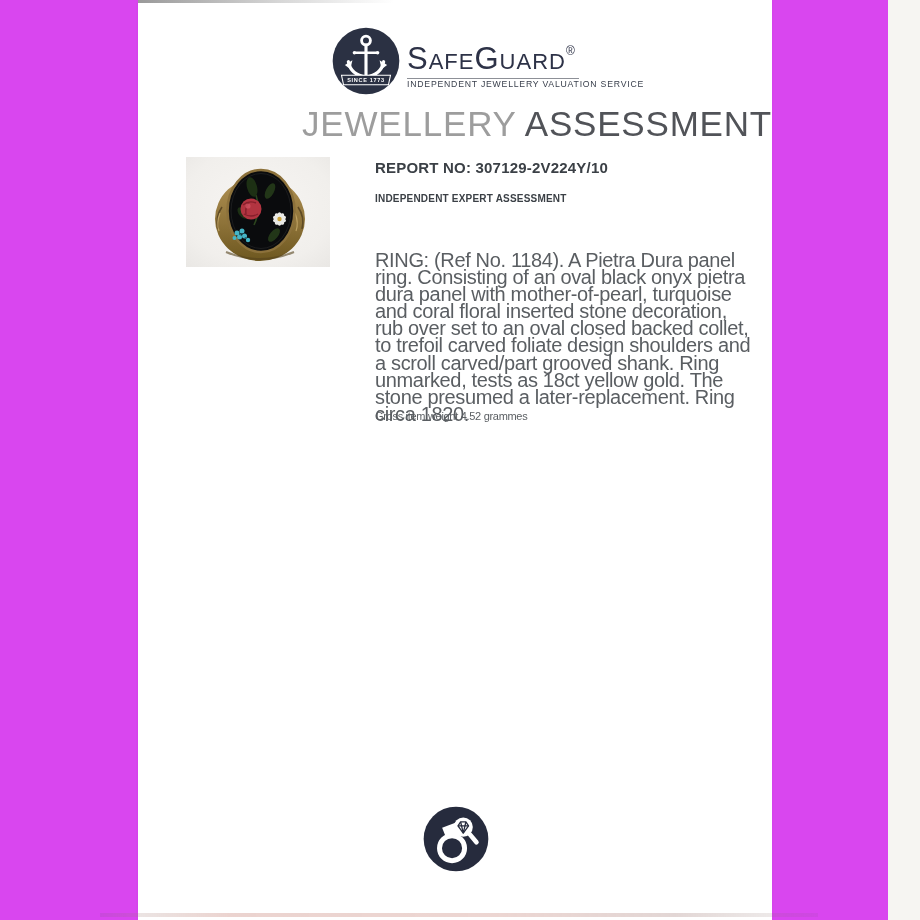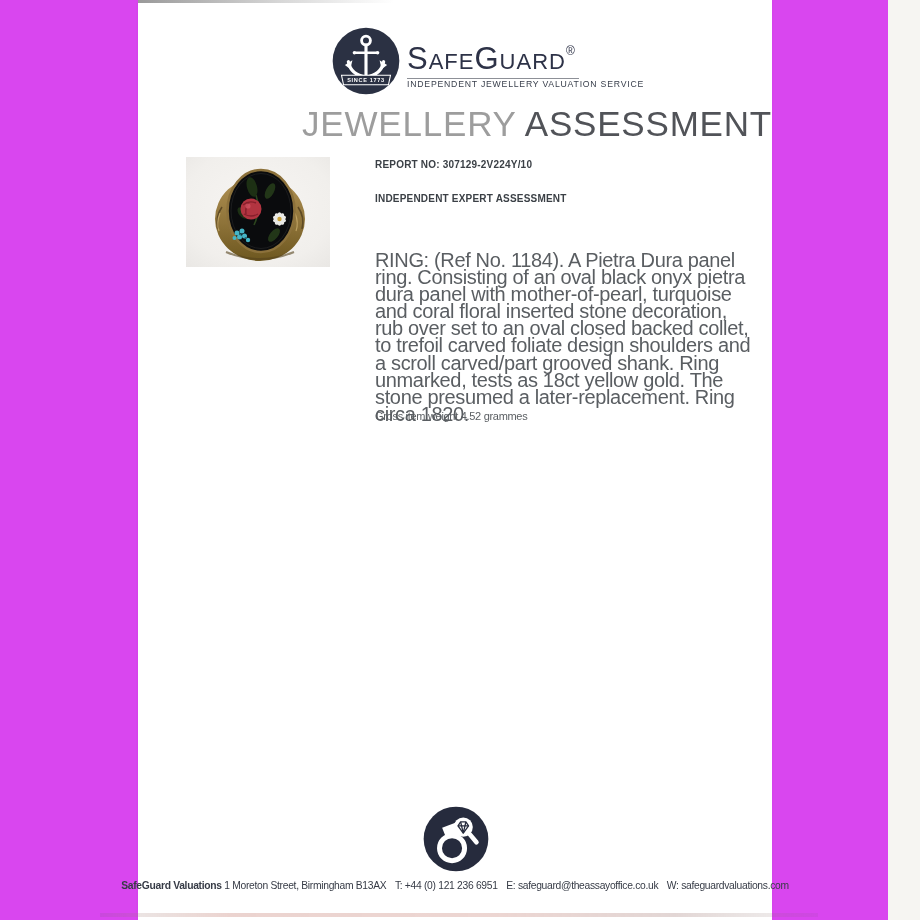--- a/index.html
+++ b/index.html
@@ -24,21 +24,21 @@
   
   .doc-title{position:absolute;left:0;top:104px;width:634px;text-align:right;
       font-size:35px;letter-spacing:.8px;font-weight:400;white-space:nowrap;}
   .doc-title .w1{color:#9d9d9d;}
   .doc-title .w2{color:#515358;margin-left:8px;}
 
   
   .photo{position:absolute;left:48px;top:157px;width:144px;height:110px;}
 
   
-  .report-no{position:absolute;left:237px;top:159px;font-size:10px;font-weight:bold;color:#3b4046;letter-spacing:.2px;}
+  .report-no{position:absolute;left:237px;top:159px;font-size:15px;font-weight:bold;color:#3b4046;letter-spacing:.2px;}
   .subheading{position:absolute;left:237px;top:193px;font-size:10px;font-weight:bold;color:#3b4046;letter-spacing:.2px;}
   .description{position:absolute;left:237px;top:252px;width:384px;font-size:20px;letter-spacing:-.35px;
       line-height:17.1px;color:#5a5e62;}
   .weight{position:absolute;left:237px;top:410px;font-size:11px;letter-spacing:-.3px;color:#5a5e62;}
   .statement{position:absolute;left:237px;top:563px;width:388px;font-size:14.6px;letter-spacing:-.25px;
       line-height:18.8px;color:#53575c;}
 
   
   .seal{position:absolute;left:285px;top:806px;width:66px;height:66px;}
   .footer-line1{position:absolute;left:-60px;top:880px;width:754px;text-align:center;font-size:10.3px;
@@ -152,24 +152,17 @@
         <polygon points="29,33 50,25 55,43 35,48" fill="#ffffff"></polygon>
         <line x1="71" y1="43" x2="81" y2="55" stroke="#ffffff" stroke-width="7" stroke-linecap="round"></line>
         <circle cx="61" cy="32" r="14.5" fill="#ffffff"></circle>
         <g stroke="#262b3d" stroke-width="2" fill="none" stroke-linejoin="round">
           <polygon points="53,30 57,24 65,24 69,30 61,41"></polygon>
           <path d="M53,30 L69,30 M57,24 L61,41 M65,24 L61,41"></path>
         </g>
       </svg>
     </div>
 
-    <div class="footer-line1">
-      <b>SafeGuard Valuations</b>
-      <span>1 Moreton Street, Birmingham B13AX</span>
-      <span class="seg">T: +44 (0) 121 236 6951</span>
-      <span class="seg">E: safeguard@theassayoffice.co.uk</span>
-      <span class="seg">W: safeguardvaluations.com</span>
-    </div>
   </div>
 
   <div class="top-smudge"></div>
   <div class="bottom-edge"></div>
 </div>
 
 </body></html>

